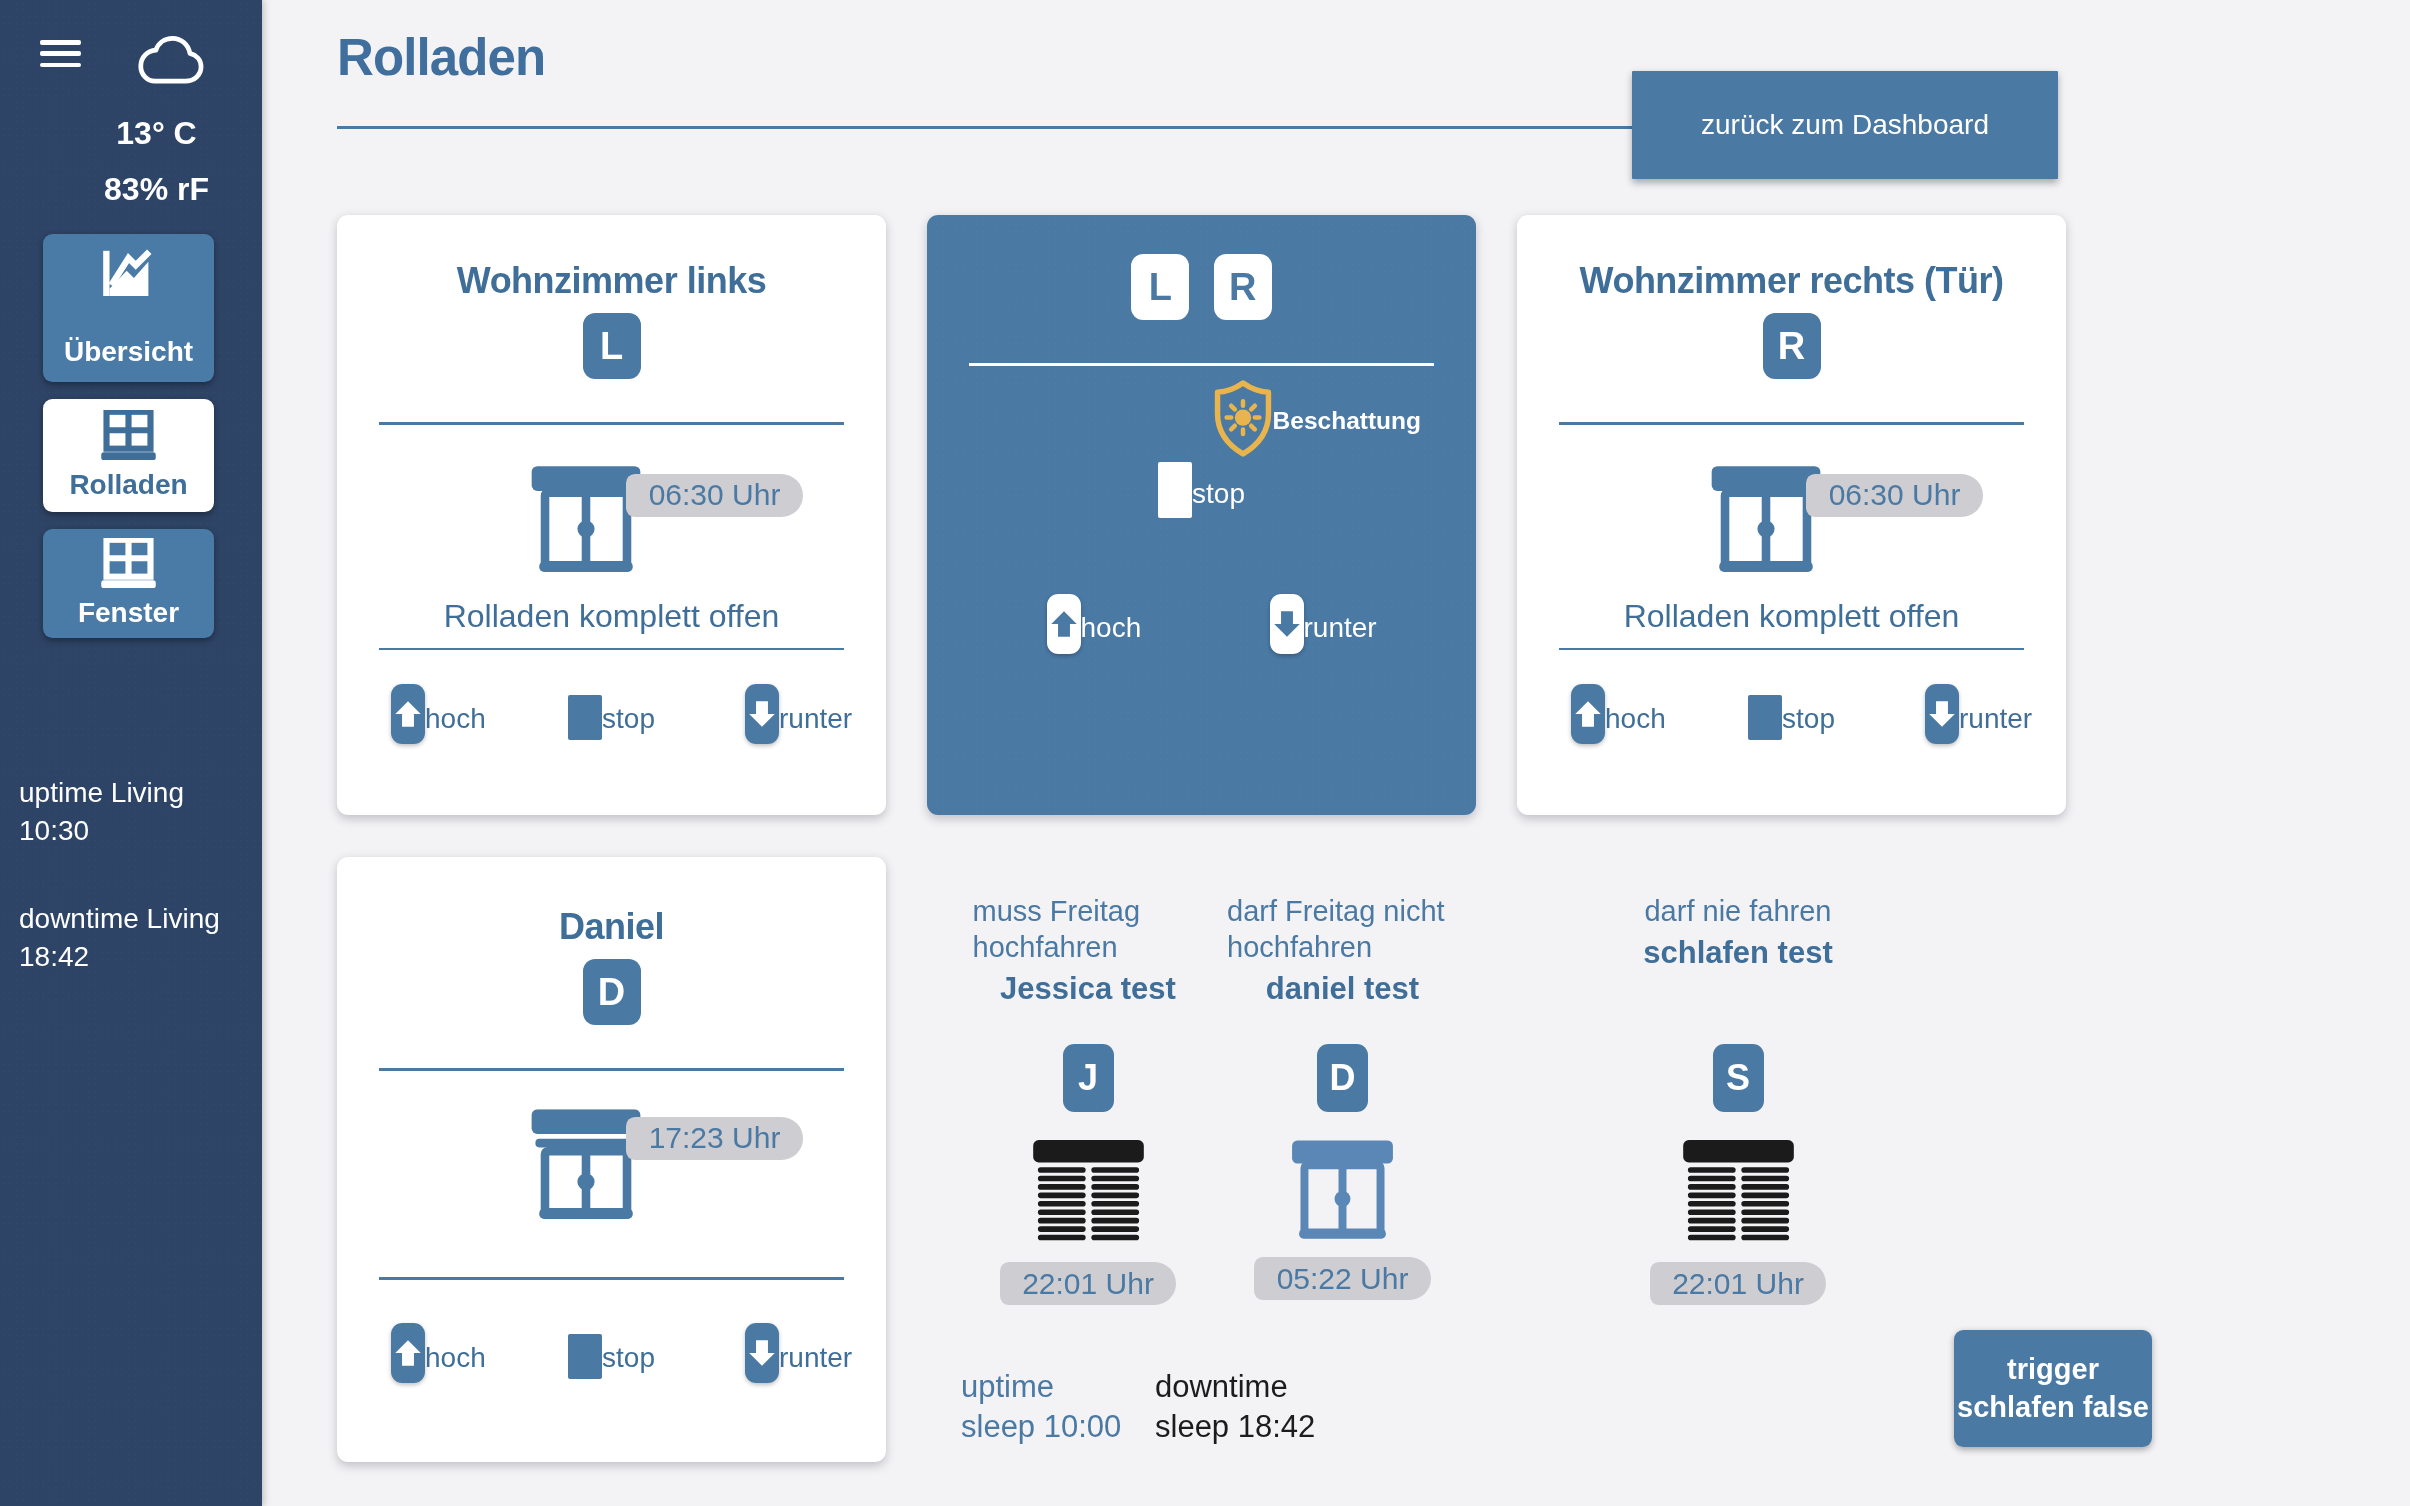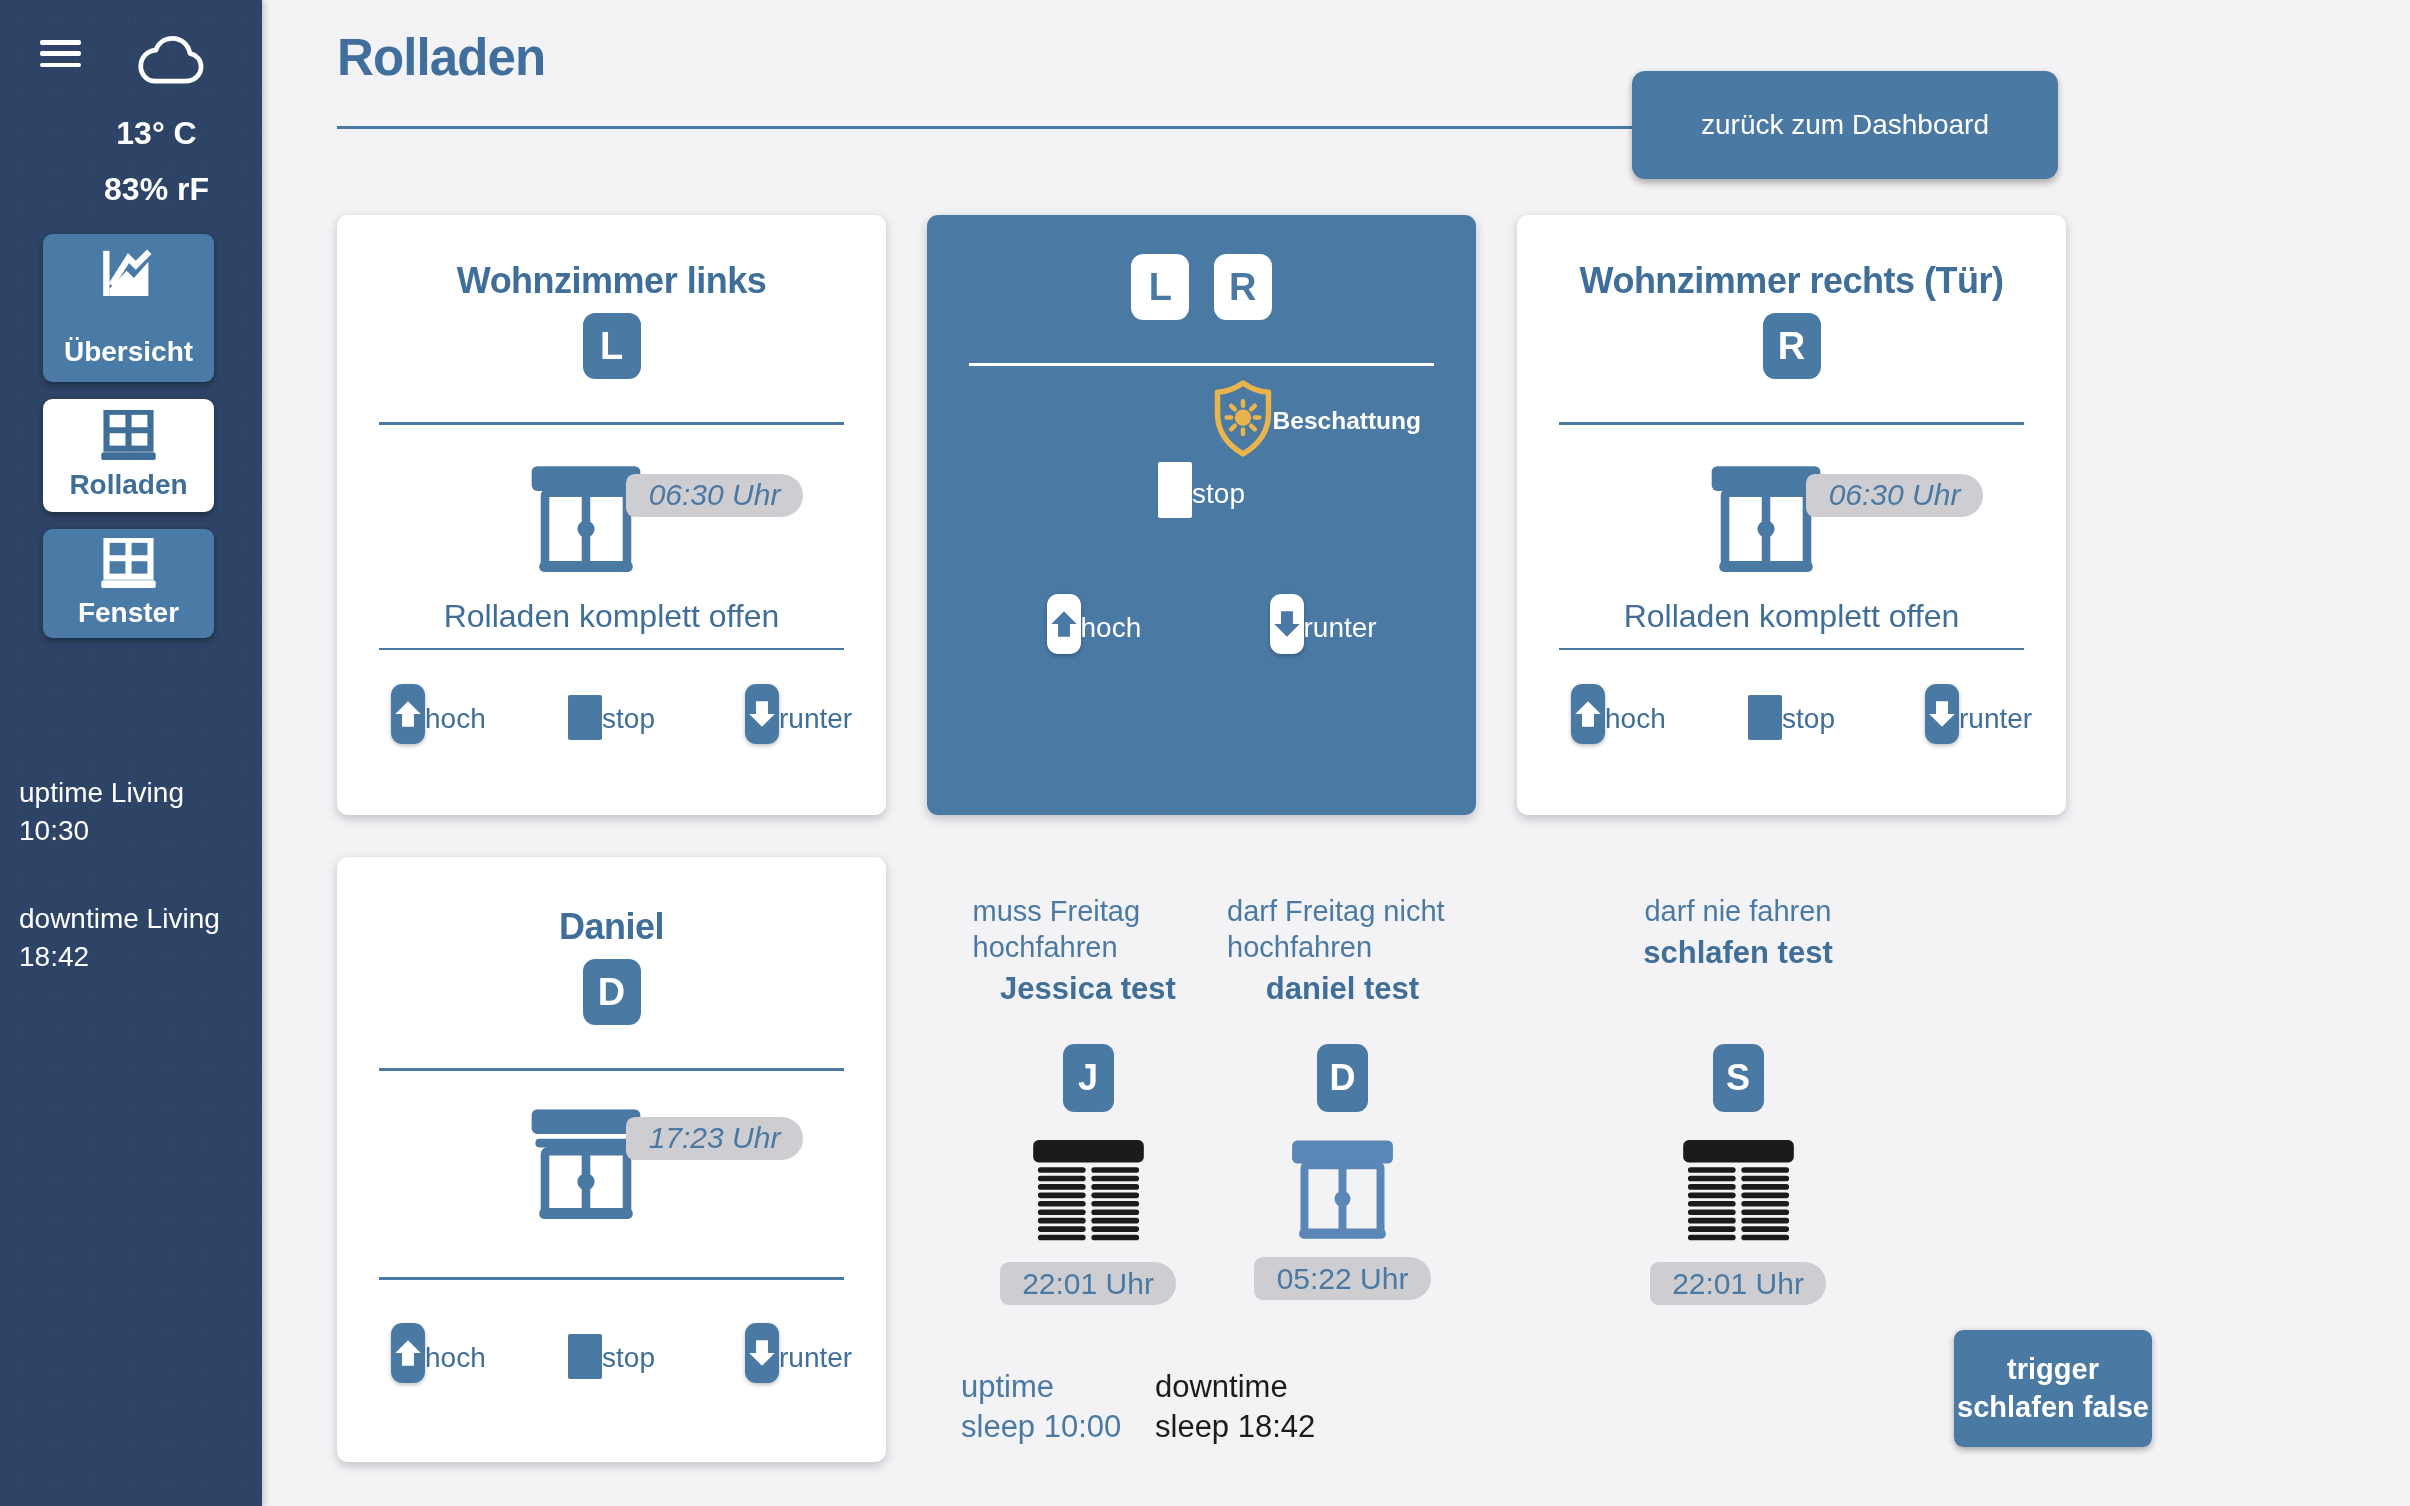--- a/index.html
+++ b/index.html
@@ -27,21 +27,21 @@
   .side-note { position:absolute; left:19px; width:209px; color:#fff; font-size:28px; line-height:1.35; }
   #side-uptime { top:774px; }
   #side-downtime { top:900px; }
 
   
   .main { position:absolute; left:262px; top:0; right:0; bottom:0; }
   .page-title { position:absolute; left:75px; top:28px; font-size:51px; font-weight:bold;
                 color:#406f9e; letter-spacing:-0.9px; }
   .title-rule { position:absolute; left:75px; top:126px; width:1295px; height:2.8px; background:#4a79a4; }
   .back-btn { position:absolute; left:1370px; top:71px; width:426px; height:108px; background:#4a79a4;
-              border:none; border-radius:13px; color:#fff; font-size:28px; font-family:inherit;
+              border:none; border-radius:1px; color:#fff; font-size:28px; font-family:inherit;
               box-shadow:0 3.8px 7.5px rgba(0,0,0,.3); cursor:pointer; }
 
   .cards-row { position:absolute; left:75px; top:215px; display:grid;
                grid-template-columns:549px 549px 549px; gap:41px; }
   .card { position:relative; width:549px; height:600px; background:#fff; border-radius:11.3px;
           box-shadow:0 3.8px 9.4px rgba(50,50,70,.25); padding:28px 42px 0;
           display:flex; flex-direction:column; align-items:center; }
   .card.blue { background:#4a79a4;
                background-image:radial-gradient(rgba(255,255,255,.05) 0.9px, transparent 0.9px);
                background-size:6.6px 6.6px; }
@@ -53,21 +53,21 @@
   .badge { background:#4a79a4; color:#fff; border-radius:12.2px; display:flex; align-items:center;
            justify-content:center; font-weight:bold; }
   .badge.inv { background:#fff; color:#4a79a4; }
   .badge-lg { width:58px; height:66px; font-size:38px; margin-top:11.3px; }
   .badge-row { display:flex; gap:24.5px; margin-top:11.3px; }
   .badge-row .badge-lg { margin-top:0; }
   .divider { width:100%; height:2.8px; background:#4a79a4; margin-top:43px; flex-shrink:0; }
   .blue .divider { background:#fff; }
 
   .win-row { margin-top:41px; width:100%; position:relative; display:flex; justify-content:center;
-             height:115px; flex-shrink:0;font-style:italic; }
+             height:115px; flex-shrink:0; }
   .win-row .roller-icon { color:#4a79a4; transform:translateX(-26px); }
   .pill { background:#cecdd1; color:#4a79a4; font-size:30px; height:43px; display:inline-flex;
           align-items:center; padding:0 22.6px; border-radius:9.4px 22.6px 22.6px 9.4px; white-space:nowrap; }
   .win-row .pill { position:absolute; right:41px; top:7.5px; }
   .status-line { width:100%; text-align:center; font-size:32px; color:#3f6e99; margin-top:17px;
                  padding-bottom:13px; border-bottom:2.8px solid #4a79a4; }
 
   .controls { width:100%; display:flex; justify-content:center; gap:90px; margin-top:34px; }
   .controls.two { gap:136px; margin-top:43px; }
   .control { display:flex; flex-direction:row; align-items:center; width:87px; }

